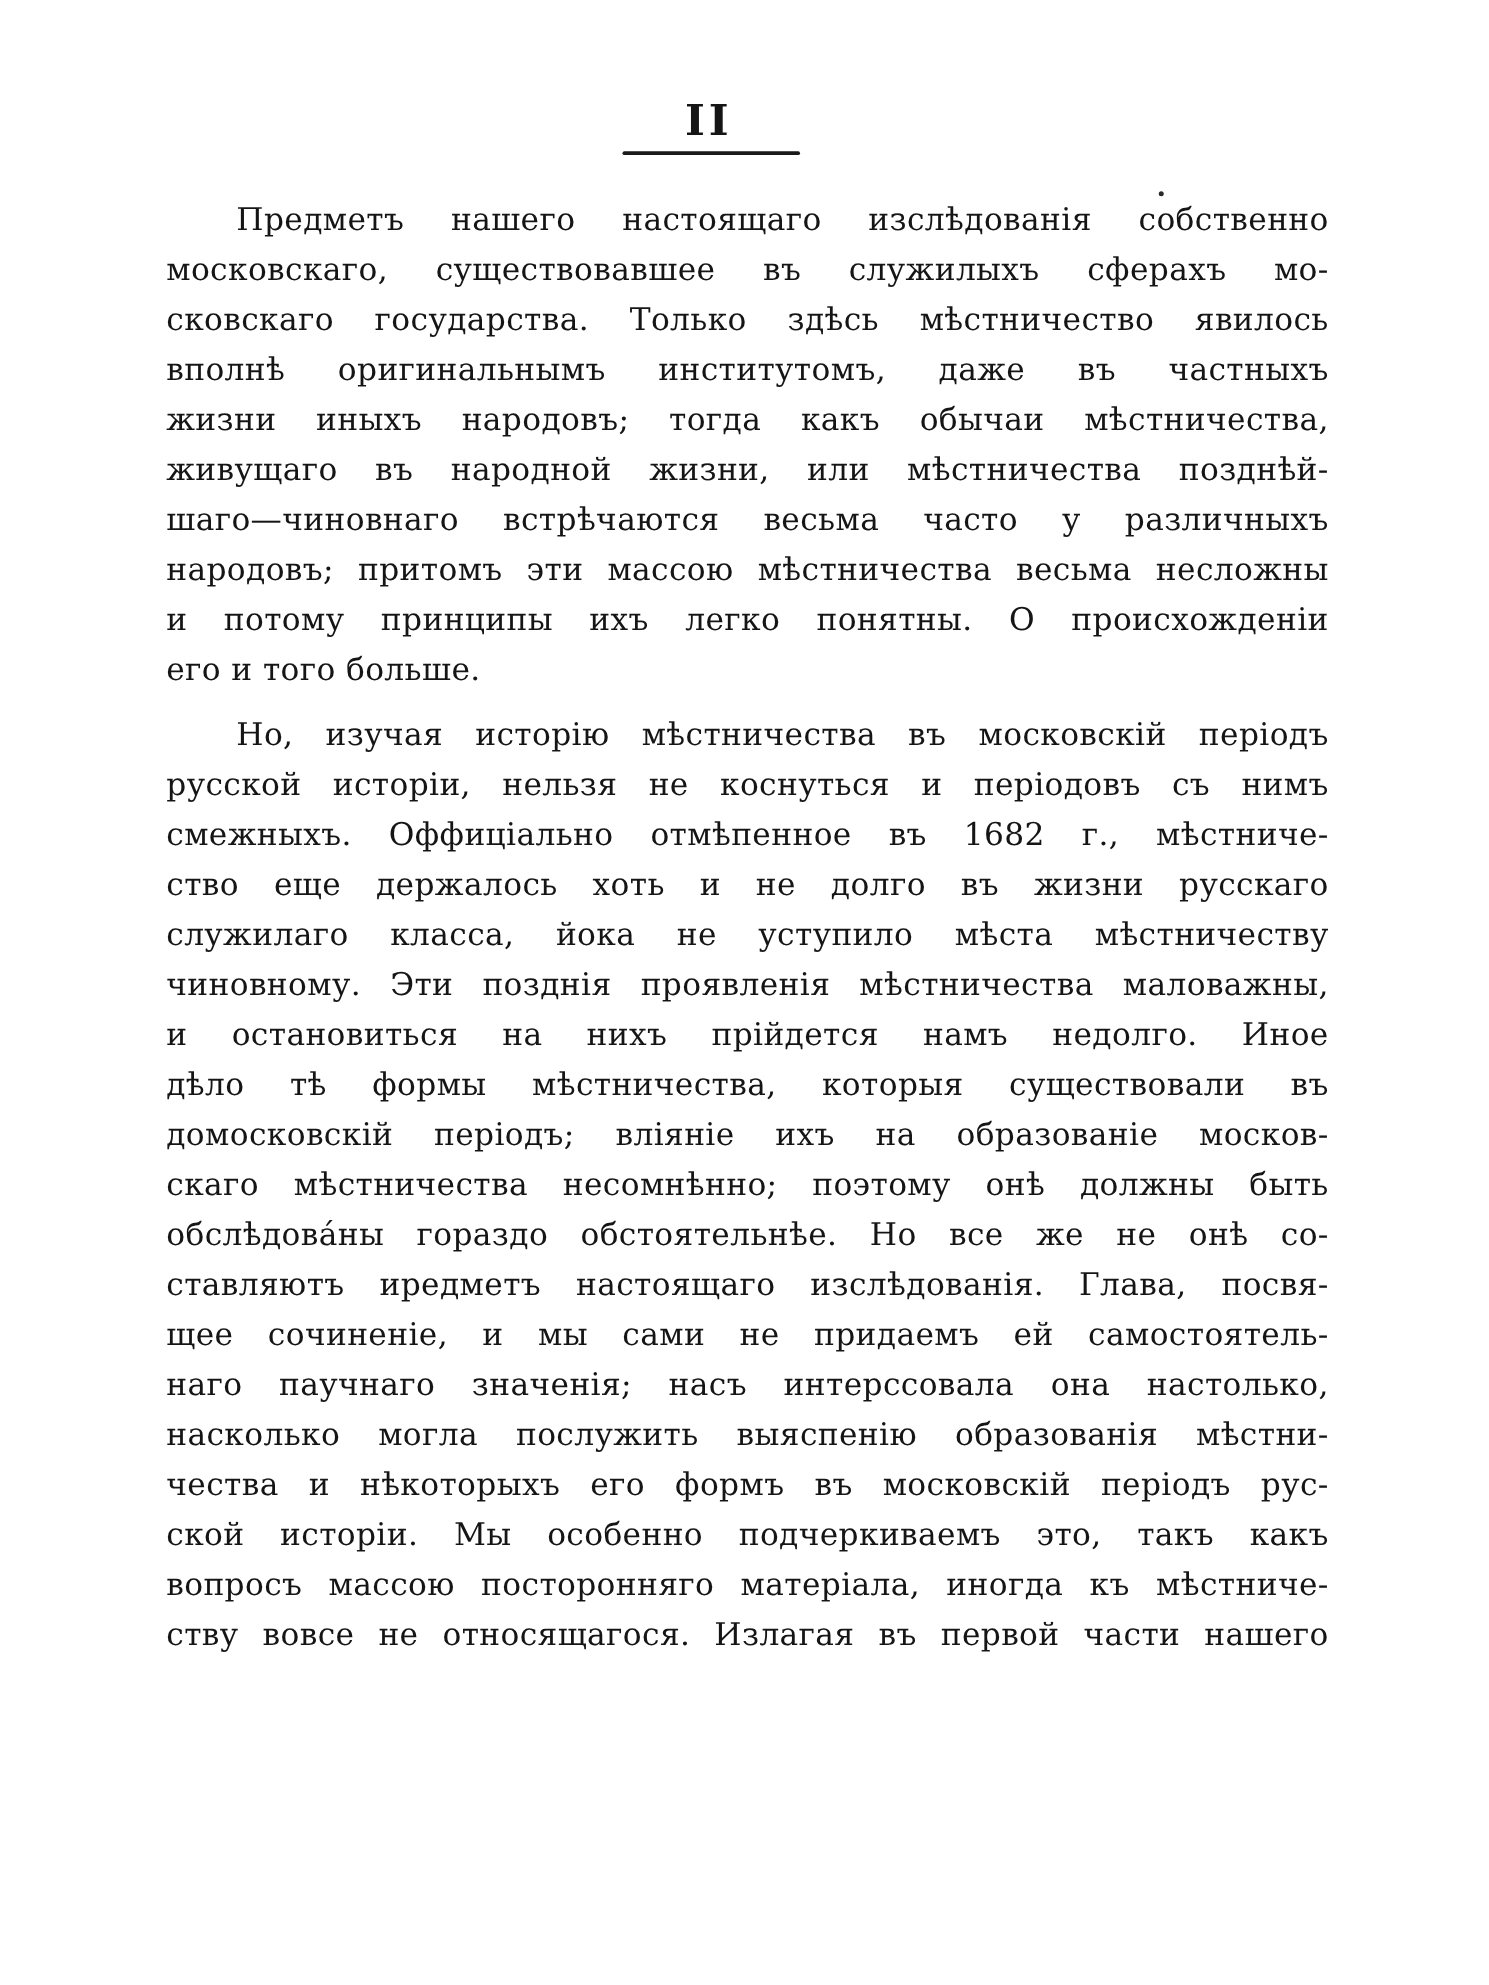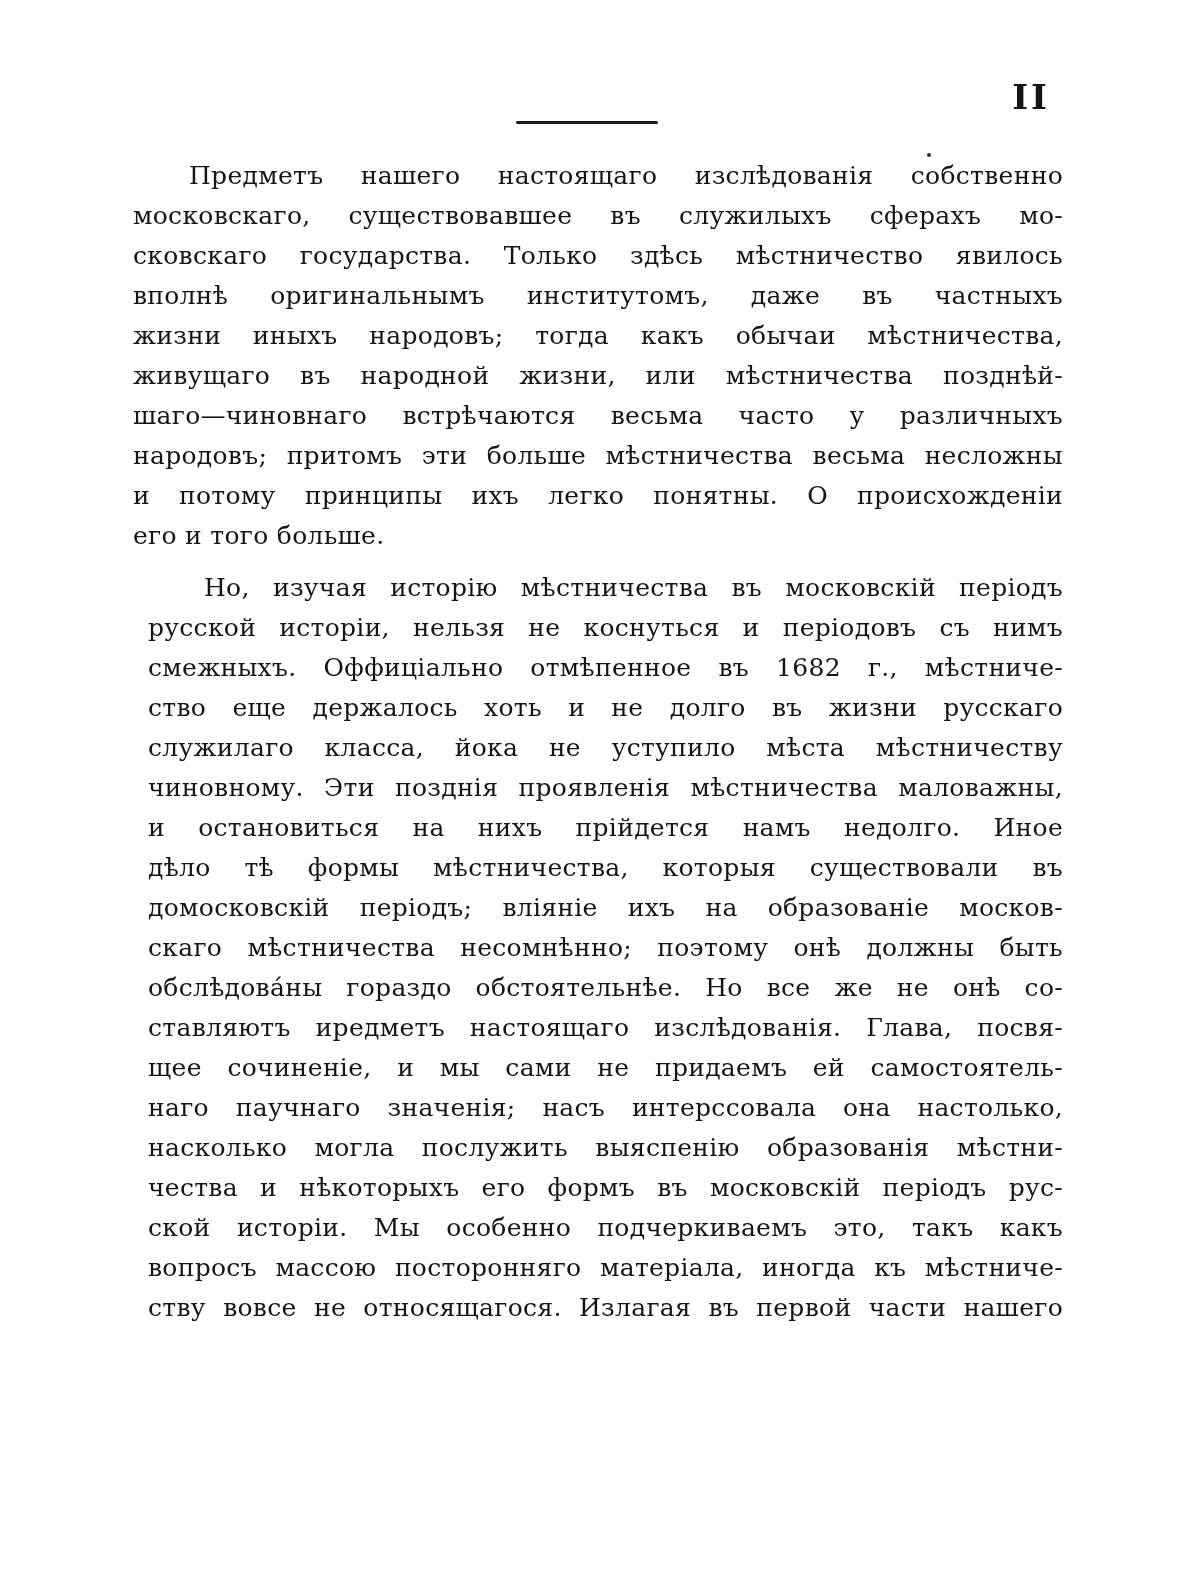--- a/index.html
+++ b/index.html
@@ -12,23 +12,23 @@
     width: 1191px;
     height: 1588px;
     background: #ffffff;
     overflow: hidden;
     font-family: "DejaVu Serif", "Liberation Serif", serif;
     color: #151515;
   }
   .page-header {
     position: absolute;
     top: 78px;
-    left: 142px;
+    left: 124px;
     width: 930px;
-    text-align: right;
+    text-align: center;
   }
   .page-number {
     display: inline-block;
     font-size: 34px;
     font-weight: 700;
     line-height: 38px;
     letter-spacing: 3px;
     position: relative;
     left: -22px;
   }
@@ -45,21 +45,21 @@
     position: absolute;
     left: 133px;
     top: 156px;
     width: 930px;
     font-size: 25px;
     font-weight: 400;
     line-height: 40px;
     letter-spacing: 0.3px;
   }
   .paragraph { margin: 0; }
-  .paragraph + .paragraph { margin-top: 12px; margin-left: 15px; }
+  .paragraph + .paragraph { margin-top: 12px; }
   .line {
     height: 40px;
     text-align: justify;
     text-align-last: justify;
   }
   .line.first { text-indent: 56px; }
   .line.short { text-align-last: left; }
   .ink-speck {
     position: absolute;
     left: 927px;
@@ -83,21 +83,21 @@
 
   <div class="text-block">
       <div class="paragraph">
         <div class="line first">Предметъ нашего настоящаго изслѣдованія собственно</div>
         <div class="line">московскаго, существовавшее въ служилыхъ сферахъ мо-</div>
         <div class="line">сковскаго государства. Только здѣсь мѣстничество явилось</div>
         <div class="line">вполнѣ оригинальнымъ институтомъ, даже въ частныхъ</div>
         <div class="line">жизни иныхъ народовъ; тогда какъ обычаи мѣстничества,</div>
         <div class="line">живущаго въ народной жизни, или мѣстничества позднѣй-</div>
         <div class="line">шаго—чиновнаго встрѣчаются весьма часто у различныхъ</div>
-        <div class="line">народовъ; притомъ эти больше мѣстничества весьма несложны</div>
+        <div class="line">народовъ; притомъ эти массою мѣстничества весьма несложны</div>
         <div class="line">и потому принципы ихъ легко понятны. О происхожденіи</div>
         <div class="line short">его и того больше.</div>
       </div>
       <div class="paragraph">
         <div class="line first">Но, изучая исторію мѣстничества въ московскій періодъ</div>
         <div class="line">русской исторіи, нельзя не коснуться и періодовъ съ нимъ</div>
         <div class="line">смежныхъ. Оффиціально отмѣпенное въ 1682 г., мѣстниче-</div>
         <div class="line">ство еще держалось хоть и не долго въ жизни русскаго</div>
         <div class="line">служилаго класса, йока не уступило мѣста мѣстничеству</div>
         <div class="line">чиновному. Эти позднія проявленія мѣстничества маловажны,</div>

